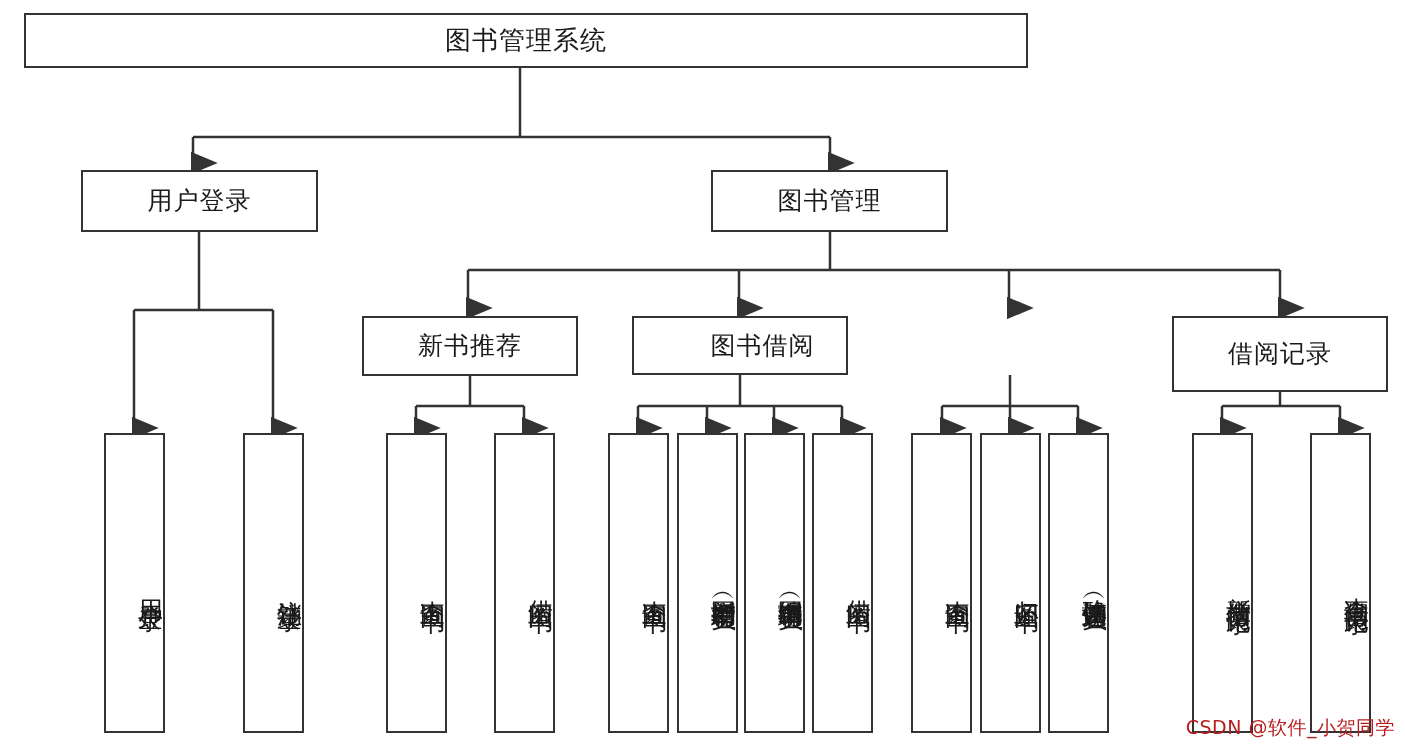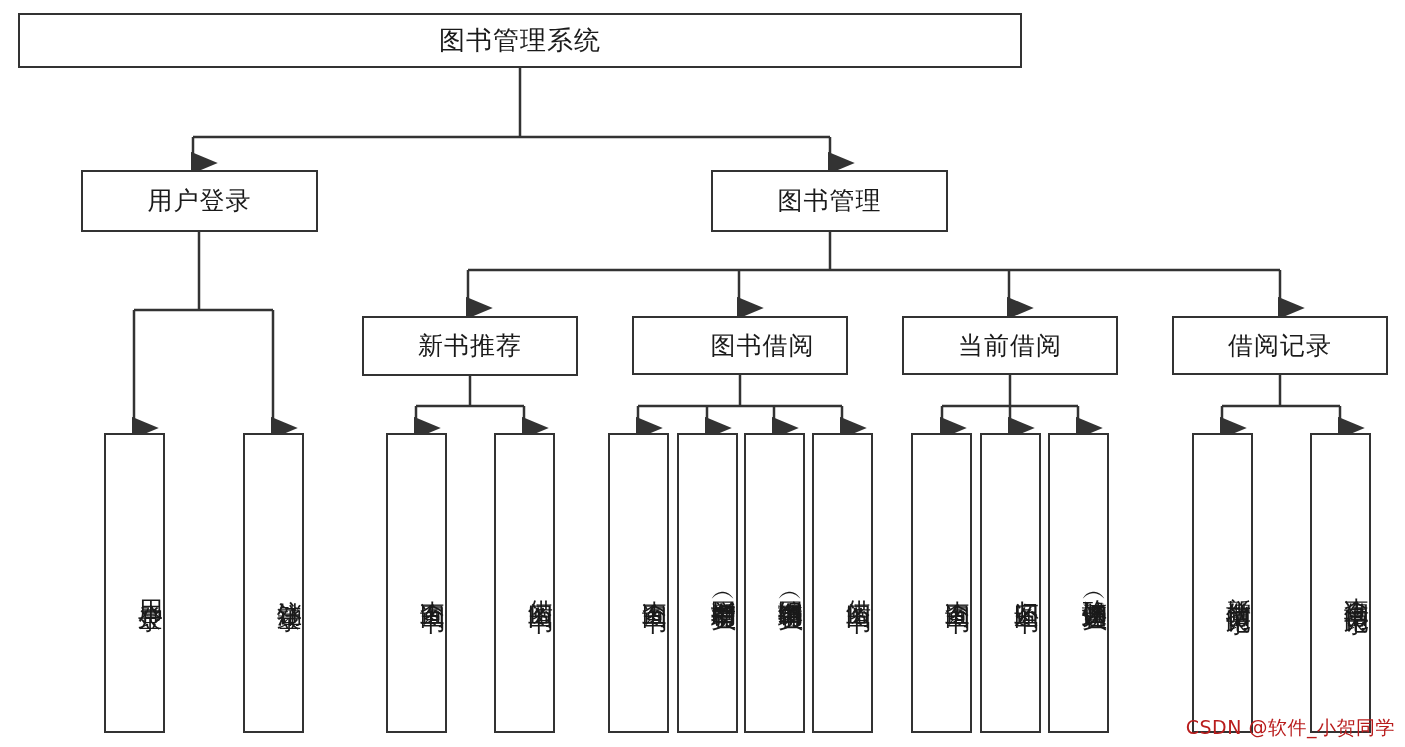--- a/index.html
+++ b/index.html
@@ -122,33 +122,32 @@
     <path class="wire" d="M 942 406 L 942 428" marker-end="url(#arrow)"></path>
     <path class="wire" d="M 1010 406 L 1010 428" marker-end="url(#arrow)"></path>
     <path class="wire" d="M 1078 406 L 1078 428" marker-end="url(#arrow)"></path>
 
     <path class="wire" d="M 1280 375 L 1280 406"></path>
     <path class="wire" d="M 1222 406 L 1340 406"></path>
     <path class="wire" d="M 1222 406 L 1222 428" marker-end="url(#arrow)"></path>
     <path class="wire" d="M 1340 406 L 1340 428" marker-end="url(#arrow)"></path>
   </svg>
 
-  <div class="node horiz root" style="left:18px; top:13px; width:1004px; height:55px;">图书管理系统</div>
+  <div class="node horiz root" style="left:24px; top:13px; width:1004px; height:55px;">图书管理系统</div>
 
   <div class="node horiz" style="left:81px; top:170px; width:237px; height:62px;">用户登录</div>
 
   <div class="node horiz" style="left:711px; top:170px; width:237px; height:62px;">图书管理</div>
 
   <div class="node horiz" style="left:362px; top:316px; width:216px; height:60px;">新书推荐</div>
 
   <div class="node horiz" style="left:632px; top:316px; width:216px; height:59px;padding-left:45px;">图书借阅</div>
 
-  <div class="node horiz" style="left:902px; top:316px; width:216px; height:59px;">当前借阅</div>
 
-  <div class="node horiz" style="left:1172px; top:316px; width:216px; height:59px;">借阅记录</div>
+  <div class="node horiz" style="left:1172px; top:316px; width:216px; height:76px;">借阅记录</div>
 
   <div class="node vert" style="left:104px; top:433px; width:61px; height:300px;">用户登录</div>
 
   <div class="node vert" style="left:243px; top:433px; width:61px; height:300px;">注销登录</div>
 
   <div class="node vert" style="left:386px; top:433px; width:61px; height:300px;">查询图书</div>
 
   <div class="node vert" style="left:494px; top:433px; width:61px; height:300px;">借阅图书</div>
 
   <div class="node vert" style="left:608px; top:433px; width:61px; height:300px;">查询图书</div>

